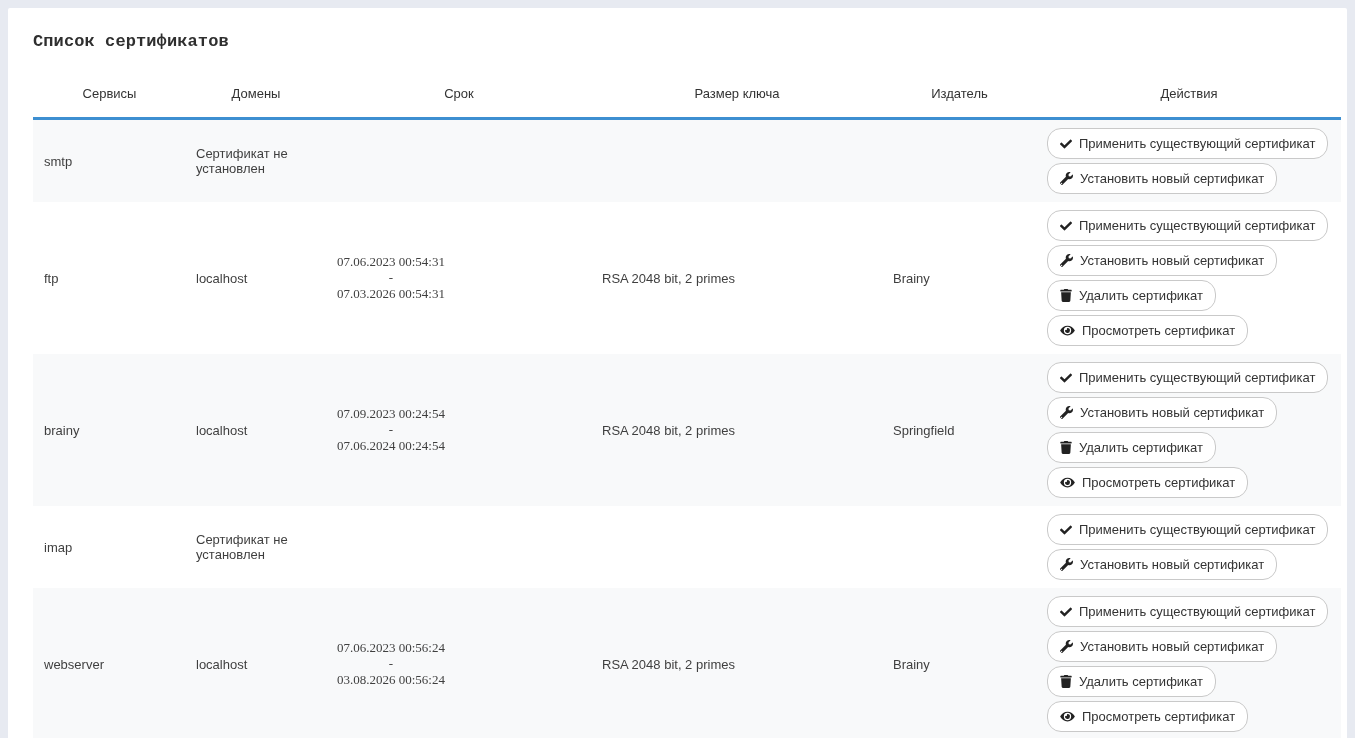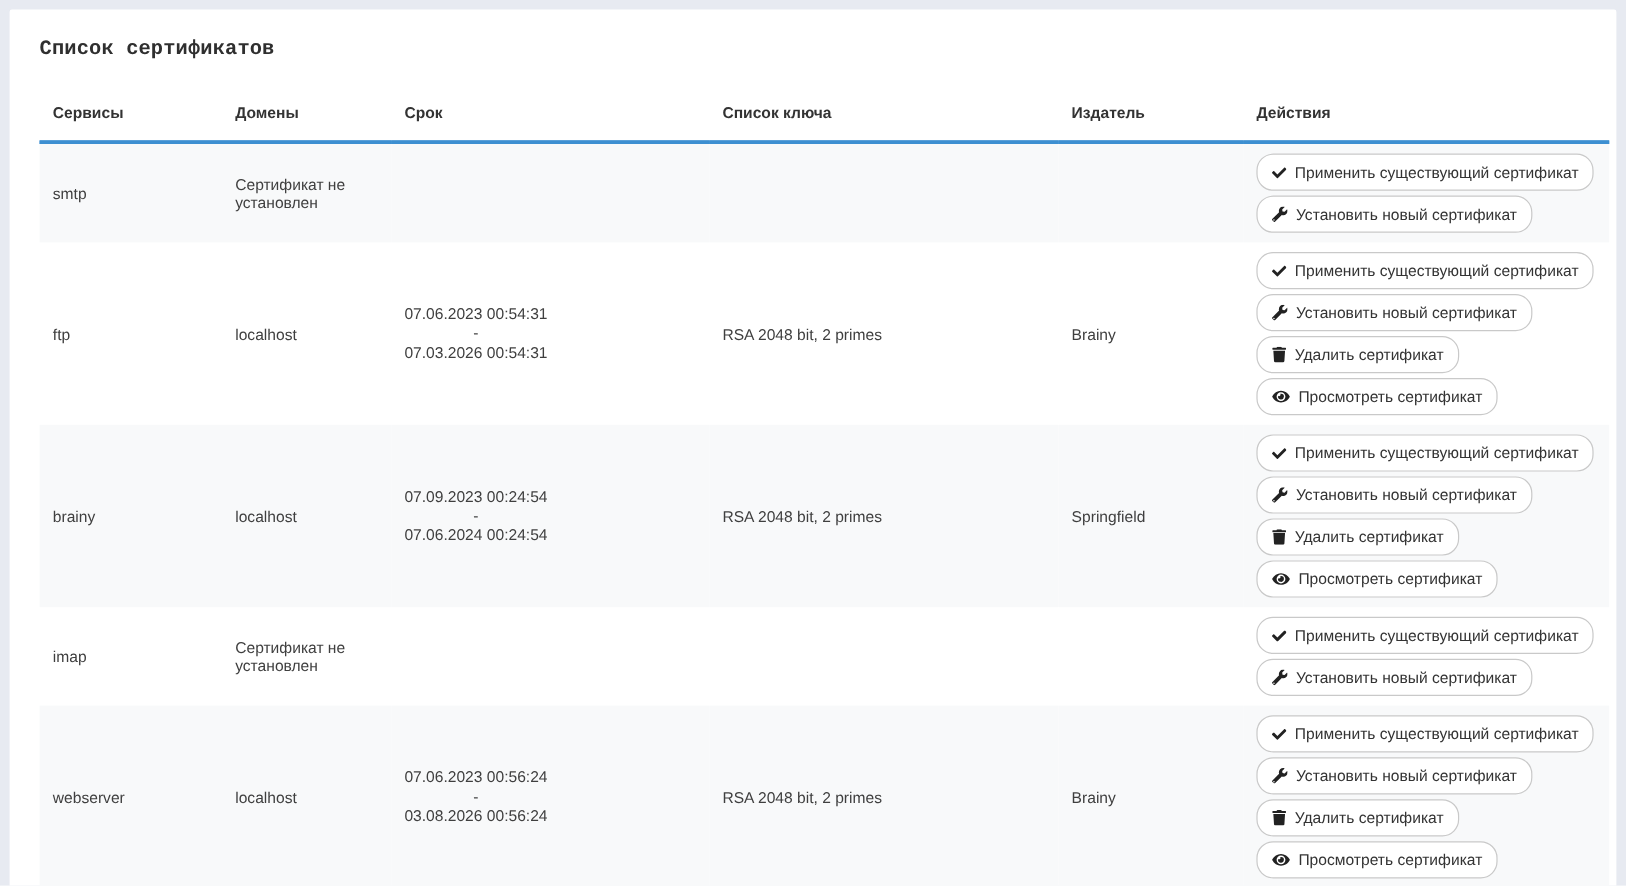--- a/index.html
+++ b/index.html
@@ -29,39 +29,40 @@
     color: #2f2f2f;
     letter-spacing: .1px;
     font-family: Liberation Mono, monospace;
   }
   table.cert-table {
     border-collapse: collapse;
     table-layout: fixed;
     width: 1308px;
   }
   th {
-    text-align: left;
+    text-align: center;
     font-size: 13px;
-    font-weight: bold;
+    font-weight: normal;
     color: #333333;
     padding: 0 10px 16px 11px;
     border-bottom: 3px solid #3d8fd1;
     white-space: nowrap;
   }
   tbody tr:nth-child(odd) { background: #f8f9fa; }
   td {
     padding: 6px 10px 6px 11px;
     font-size: 13px;
     color: #3f3f3f;
     vertical-align: middle;
   }
   .term-block {
     display: inline-block;
     text-align: center;
     line-height: 1.22;
+    font-family: Liberation Serif, serif;
   }
   .actions {
     display: flex;
     flex-direction: column;
     align-items: flex-start;
     gap: 4px;
     padding: 2px 0;
   }
   .btn {
     display: inline-flex;
@@ -93,21 +94,21 @@
       <col style="width:265px">
       <col style="width:291px">
       <col style="width:154px">
       <col>
     </colgroup>
     <thead>
       <tr id="thead-row">
           <th>Сервисы</th>
           <th>Домены</th>
           <th>Срок</th>
-          <th>Список ключа</th>
+          <th>Размер ключа</th>
           <th>Издатель</th>
           <th>Действия</th>
         </tr>
     </thead>
     <tbody id="tbody">
         <tr>
           <td>smtp</td>
           <td>Сертификат не установлен</td>
           <td></td>
           <td></td>

